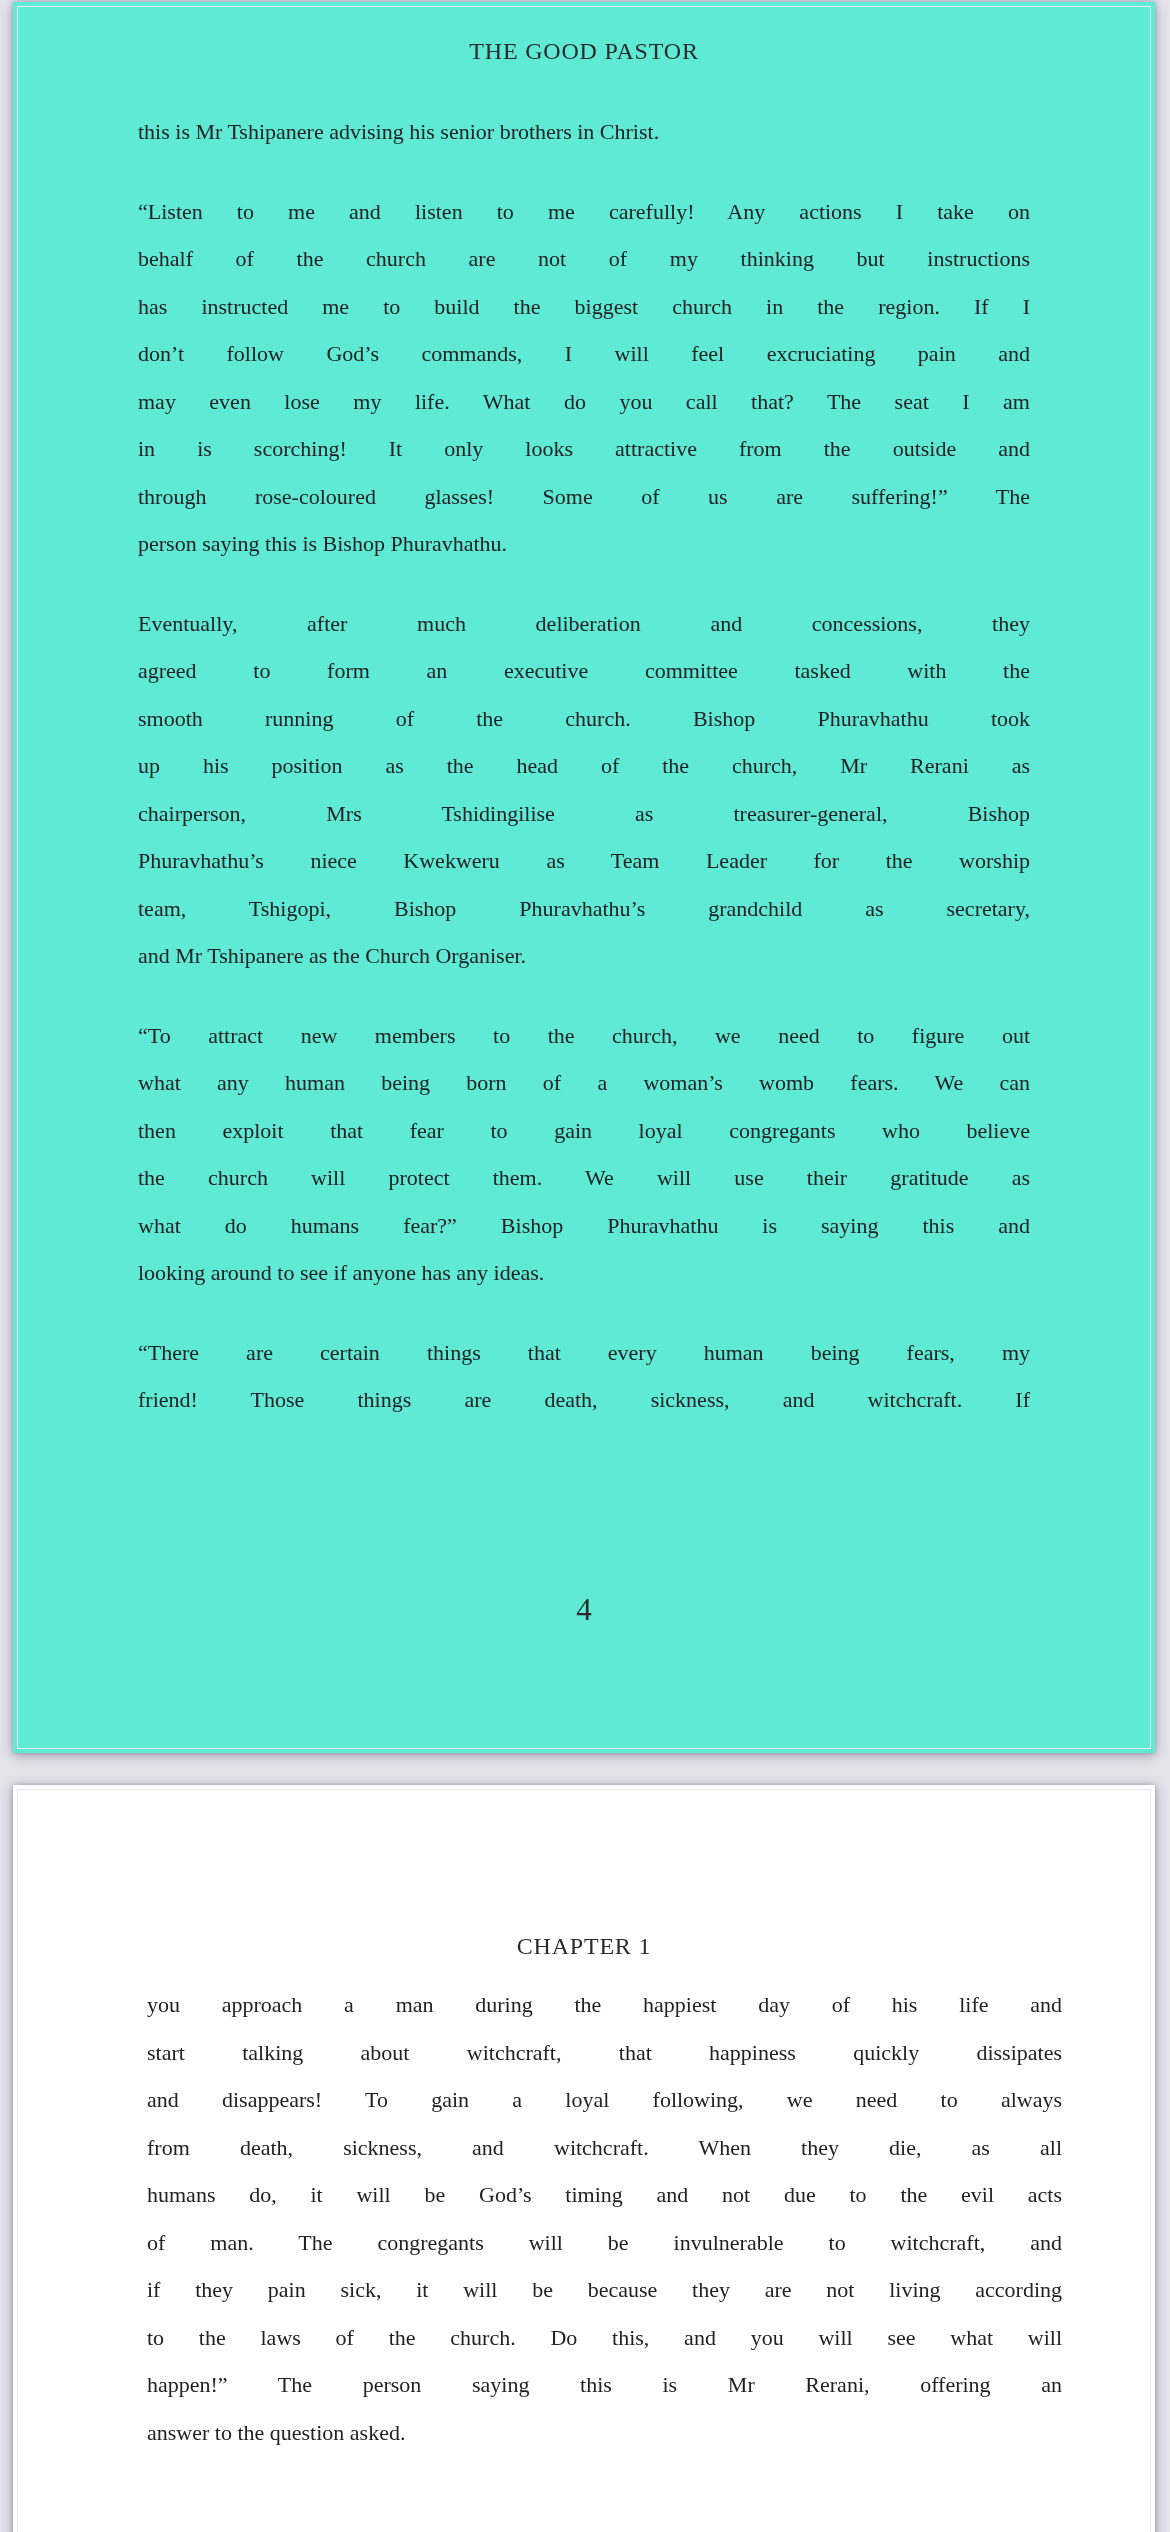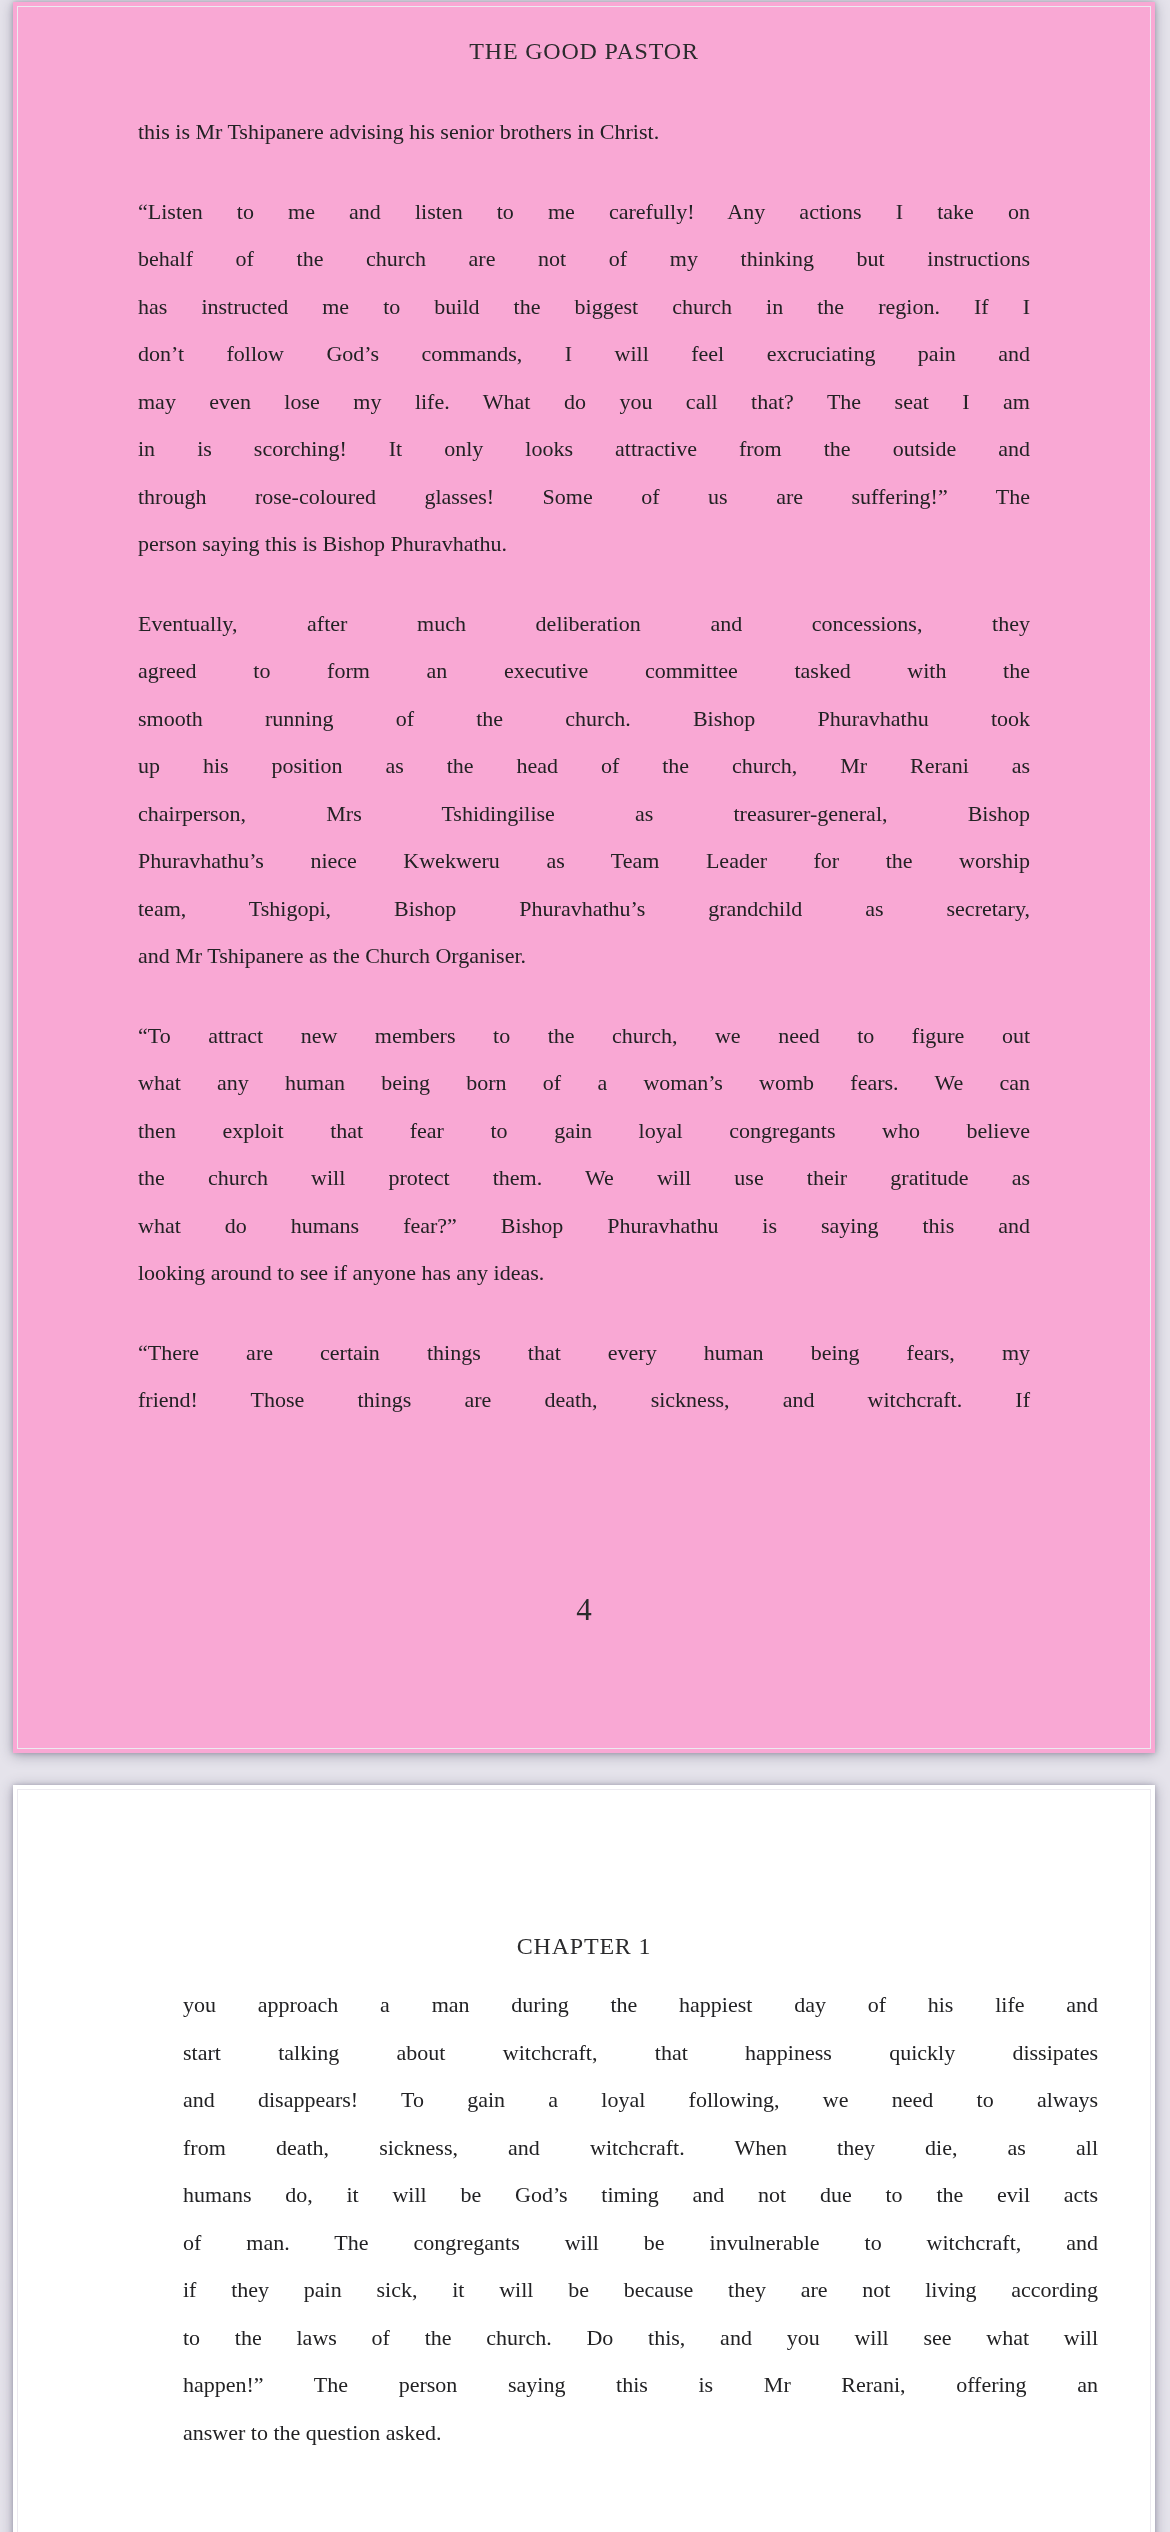--- a/index.html
+++ b/index.html
@@ -51,21 +51,21 @@
     position:absolute;left:0;right:0;top:1590px;
     text-align:center;
     font-size:31px;color:#2a2a2c;
   }
 </style>
 </head>
 <body style="background: rgb(229, 227, 235);">
 
 <div class="reader">
 
-  <div class="page page1" style="background: #f9a8d4;">
+  <div class="page page1" style="background: #5eead4;">
     <div class="running-header">THE GOOD PASTOR</div>
     <div class="body-text body1" style="color: rgb(34, 34, 36);">
         <div class="para">
           <div class="line end">this is Mr Tshipanere advising his senior brothers in Christ.</div>
         </div>
         <div class="para">
           <div class="line">“Listen to me and listen to me carefully! Any actions I take on</div>
           <div class="line">behalf of the church are not of my thinking but instructions</div>
           <div class="line">has instructed me to build the biggest church in the region. If I</div>
           <div class="line">don’t follow God’s commands, I will feel excruciating pain and</div>
@@ -95,21 +95,21 @@
         <div class="para">
           <div class="line">“There are certain things that every human being fears, my</div>
           <div class="line">friend!  Those things are death, sickness, and witchcraft.  If</div>
         </div>
       </div>
     <div class="page-number">4</div>
   </div>
 
   <div class="page page2" style="background: rgb(255, 255, 255);">
     <div class="running-header">CHAPTER 1</div>
-    <div class="body-text body2" style="color: rgb(34, 34, 36); margin-left: 36px;">
+    <div class="body-text body2" style="color: rgb(34, 34, 36);">
         <div class="para">
           <div class="line">you approach a man during the happiest day of his life and</div>
           <div class="line">start talking about witchcraft, that happiness quickly dissipates</div>
           <div class="line">and disappears! To gain a loyal following, we need to always</div>
           <div class="line">from death, sickness, and witchcraft.  When they die, as all</div>
           <div class="line">humans do, it will be God’s timing and not due to the evil acts</div>
           <div class="line">of man. The congregants will be invulnerable to witchcraft, and</div>
           <div class="line">if they pain sick, it will be because they are not living according</div>
           <div class="line">to the laws of the church. Do this, and you will see what will</div>
           <div class="line">happen!”  The person saying this is Mr Rerani, offering an</div>

